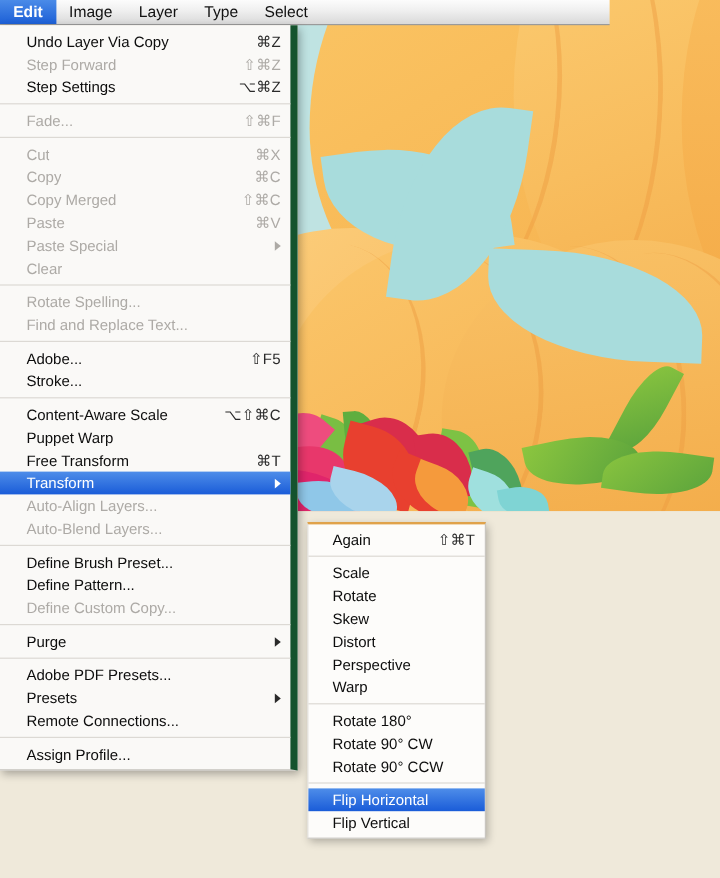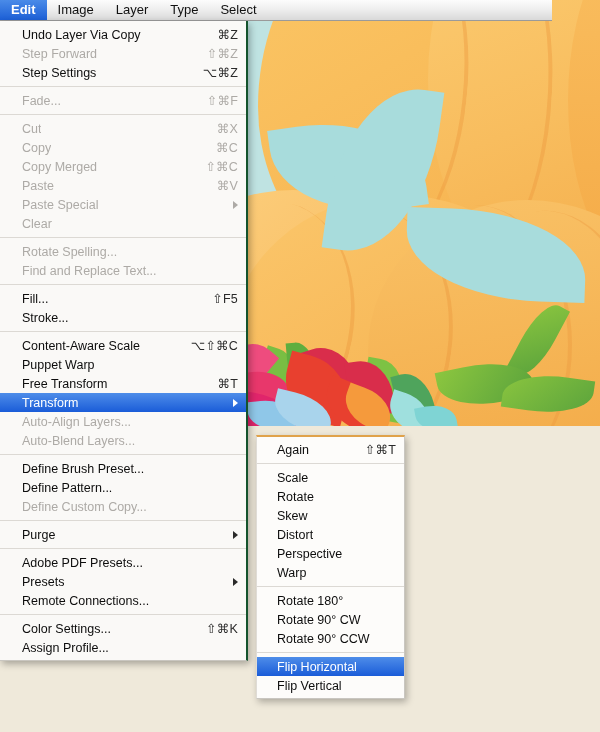--- a/index.html
+++ b/index.html
@@ -104,21 +104,21 @@
   .f-grn1   { left:  10px; top: 350px; width: 40px; height: 58px; background:#79BE43; transform: rotate(18deg); border-radius:0 70% 0 70%; }
   .f-grn2   { left:  40px; top: 342px; width: 30px; height: 56px; background:#5FAE3F; transform: rotate(-5deg); border-radius:0 70% 0 70%; }
   .f-grn3   { left: 115px; top: 360px; width: 42px; height: 60px; background:#7DC244; transform: rotate(10deg); border-radius:0 70% 0 70%; }
   .f-grn4   { left: 148px; top: 372px; width: 36px; height: 52px; background:#4FA45C; transform: rotate(-14deg); border-radius:0 70% 0 70%; }
   .f-orng   { left:  95px; top: 390px; width: 50px; height: 36px; background:#F59A3C; transform: rotate(20deg); border-radius:0 70% 0 70%; }
 
   
   #menubar {
     position: absolute;
     left: 0; top: 0;
-    width: 552px; height: 21px;
+    width: 508px; height: 21px;
     background: linear-gradient(to bottom,#FCFCFC 0%,#EFEFEF 45%,#D9D9D9 100%);
     border-bottom: 1px solid #9a9a9a;
     display: flex;
     align-items: center;
     font-size: 13px;
     color: #111;
     box-sizing: border-box;
     z-index: 40;
   }
   .mb-item {
@@ -132,21 +132,21 @@
     color: #fff;
     font-weight: bold;
   }
 
   
   #edit-menu {
     position: absolute;
     left: 0; top: 21px;
     width: 248px;
     background: #FAF9F7;
-    border-right: 2px solid #14532d;
+    border-right: 6px solid #14532d;
     border-bottom: 1px solid #c9c6c0;
     box-shadow: 2px 3px 7px rgba(0,0,0,.30);
     padding: 4px 0 3px 0;
     box-sizing: border-box;
     z-index: 50;
     font-size: 12.5px;
   }
   .mi {
     position: relative;
     display: flex;
@@ -313,21 +313,21 @@
     </div>
     <div class="sep"></div>
     <div class="mi disabled">
       <span class="lbl">Rotate Spelling...</span>
     </div>
     <div class="mi disabled">
       <span class="lbl">Find and Replace Text...</span>
     </div>
     <div class="sep"></div>
     <div class="mi">
-      <span class="lbl">Fill...</span>
+      <span class="lbl">Adobe...</span>
       <span class="key">⇧F5</span>
     </div>
     <div class="mi">
       <span class="lbl">Stroke...</span>
     </div>
     <div class="sep"></div>
     <div class="mi">
       <span class="lbl">Content-Aware Scale</span>
       <span class="key">⌥⇧⌘C</span>
     </div>
@@ -369,24 +369,20 @@
     </div>
     <div class="mi">
       <span class="lbl">Presets</span>
       <span class="arrow"></span>
     </div>
     <div class="mi">
       <span class="lbl">Remote Connections...</span>
     </div>
     <div class="sep"></div>
     <div class="mi">
-      <span class="lbl">Color Settings...</span>
-      <span class="key">⇧⌘K</span>
-    </div>
-    <div class="mi">
       <span class="lbl">Assign Profile...</span>
     </div>
   </div>
 
 <div id="transform-submenu">
     <div class="mi">
       <span class="lbl">Again</span>
       <span class="key">⇧⌘T</span>
     </div>
     <div class="sep"></div>

